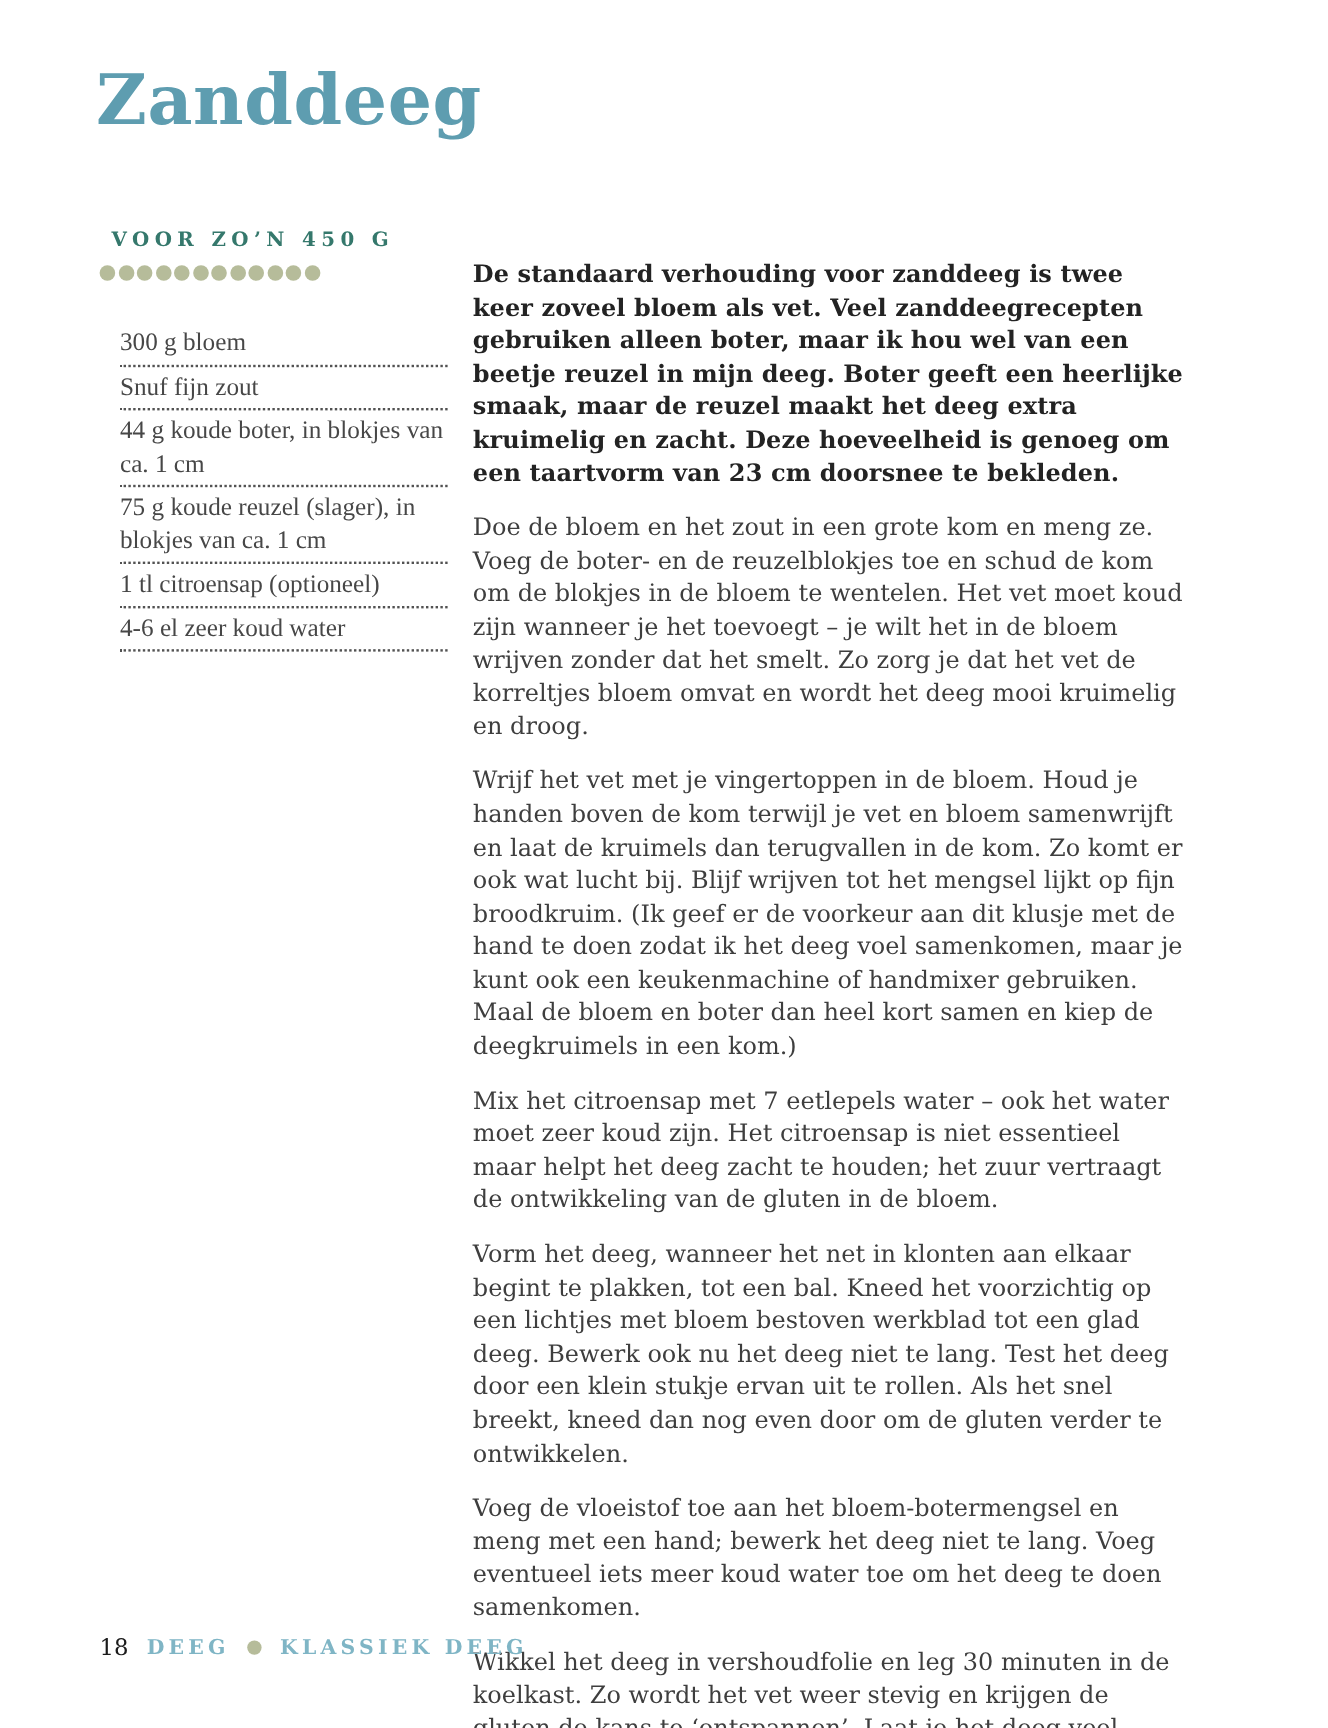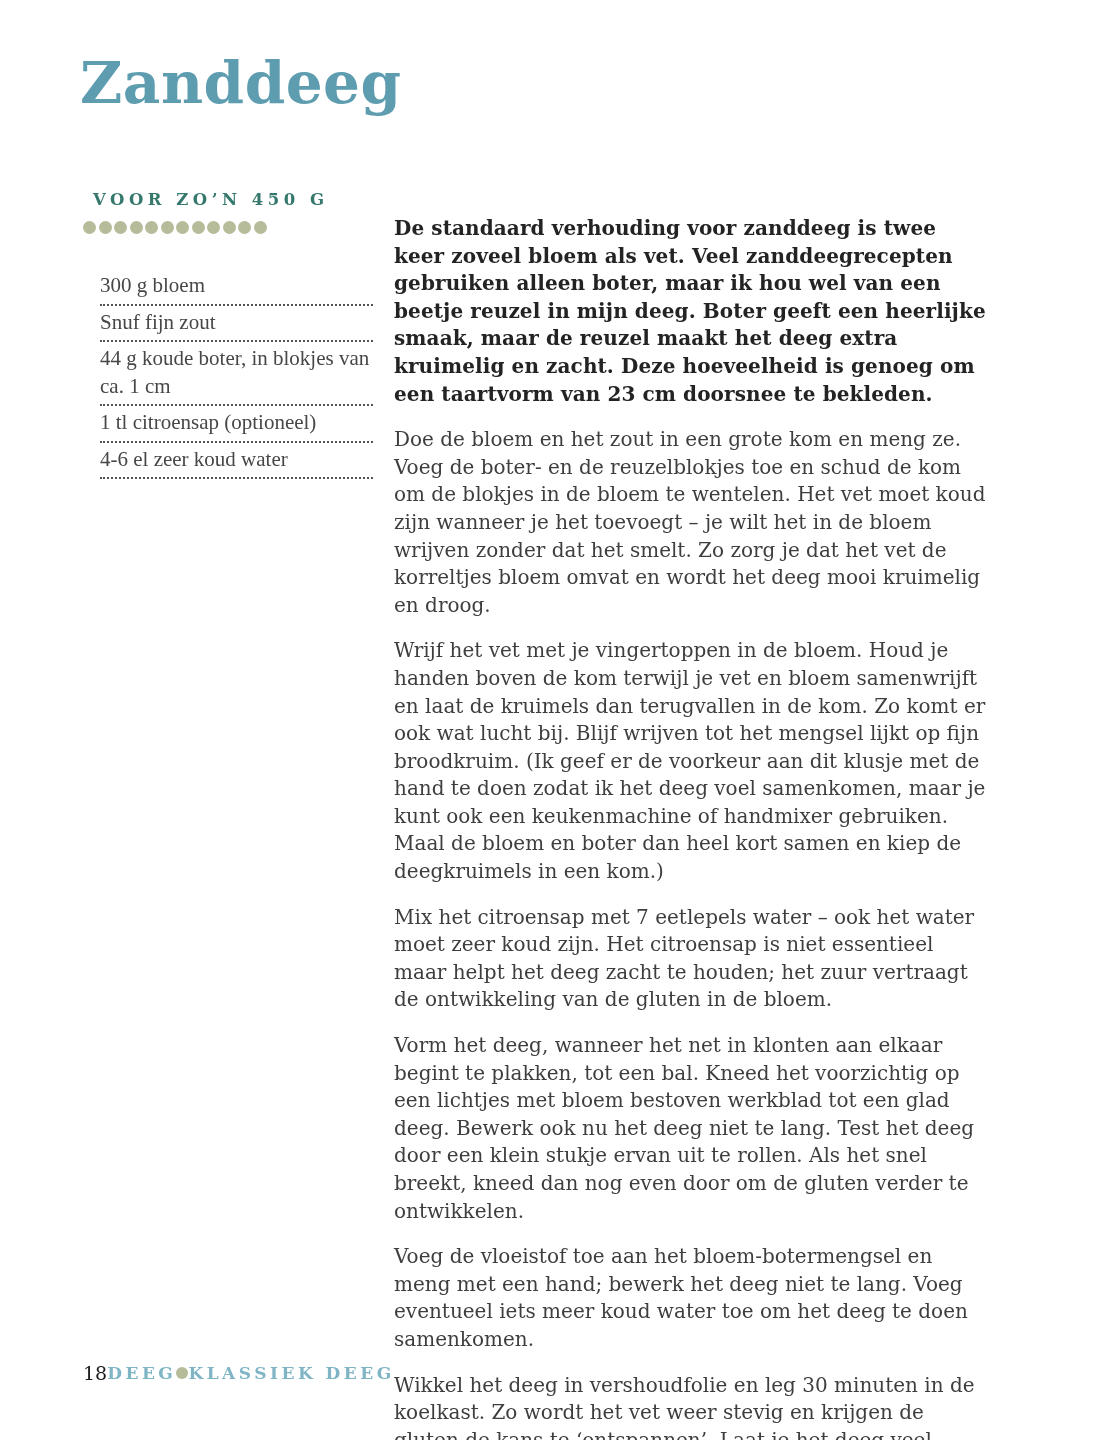--- a/index.html
+++ b/index.html
@@ -96,20 +96,21 @@
     letter-spacing: 0.1px;
   }
 
   
   .page-footer {
     position: absolute;
     left: 83px;
     top: 1362px;
     display: flex;
     align-items: center;
+    gap: 15px;
   }
   .page-number {
     font-size: 19px;
     color: #1b1b1b;
   }
   .footer-section {
     font-size: 17px;
     font-weight: 700;
     letter-spacing: 3.5px;
     color: var(--footer_blue);
@@ -146,20 +147,21 @@
     </div>
 
   <ul class="ingredient-list">
 
       <li>300 g bloem</li>
 
       <li>Snuf fijn zout</li>
 
       <li>44 g koude boter, in blokjes van ca. 1 cm</li>
 
+      <li>75 g koude reuzel (slager), in blokjes van ca. 1 cm</li>
 
       <li>1 tl citroensap (optioneel)</li>
 
       <li>4-6 el zeer koud water</li>
     </ul>
 
   <div class="recipe-body">
     <p class="recipe-intro">De standaard verhouding voor zanddeeg is twee keer zoveel bloem als vet. Veel zanddeegrecepten gebruiken alleen boter, maar ik hou wel van een beetje reuzel in mijn deeg. Boter geeft een heerlijke smaak, maar de reuzel maakt het deeg extra kruimelig en zacht. Deze hoeveelheid is genoeg om een taartvorm van 23 cm doorsnee te bekleden.</p>
     <div>
 

